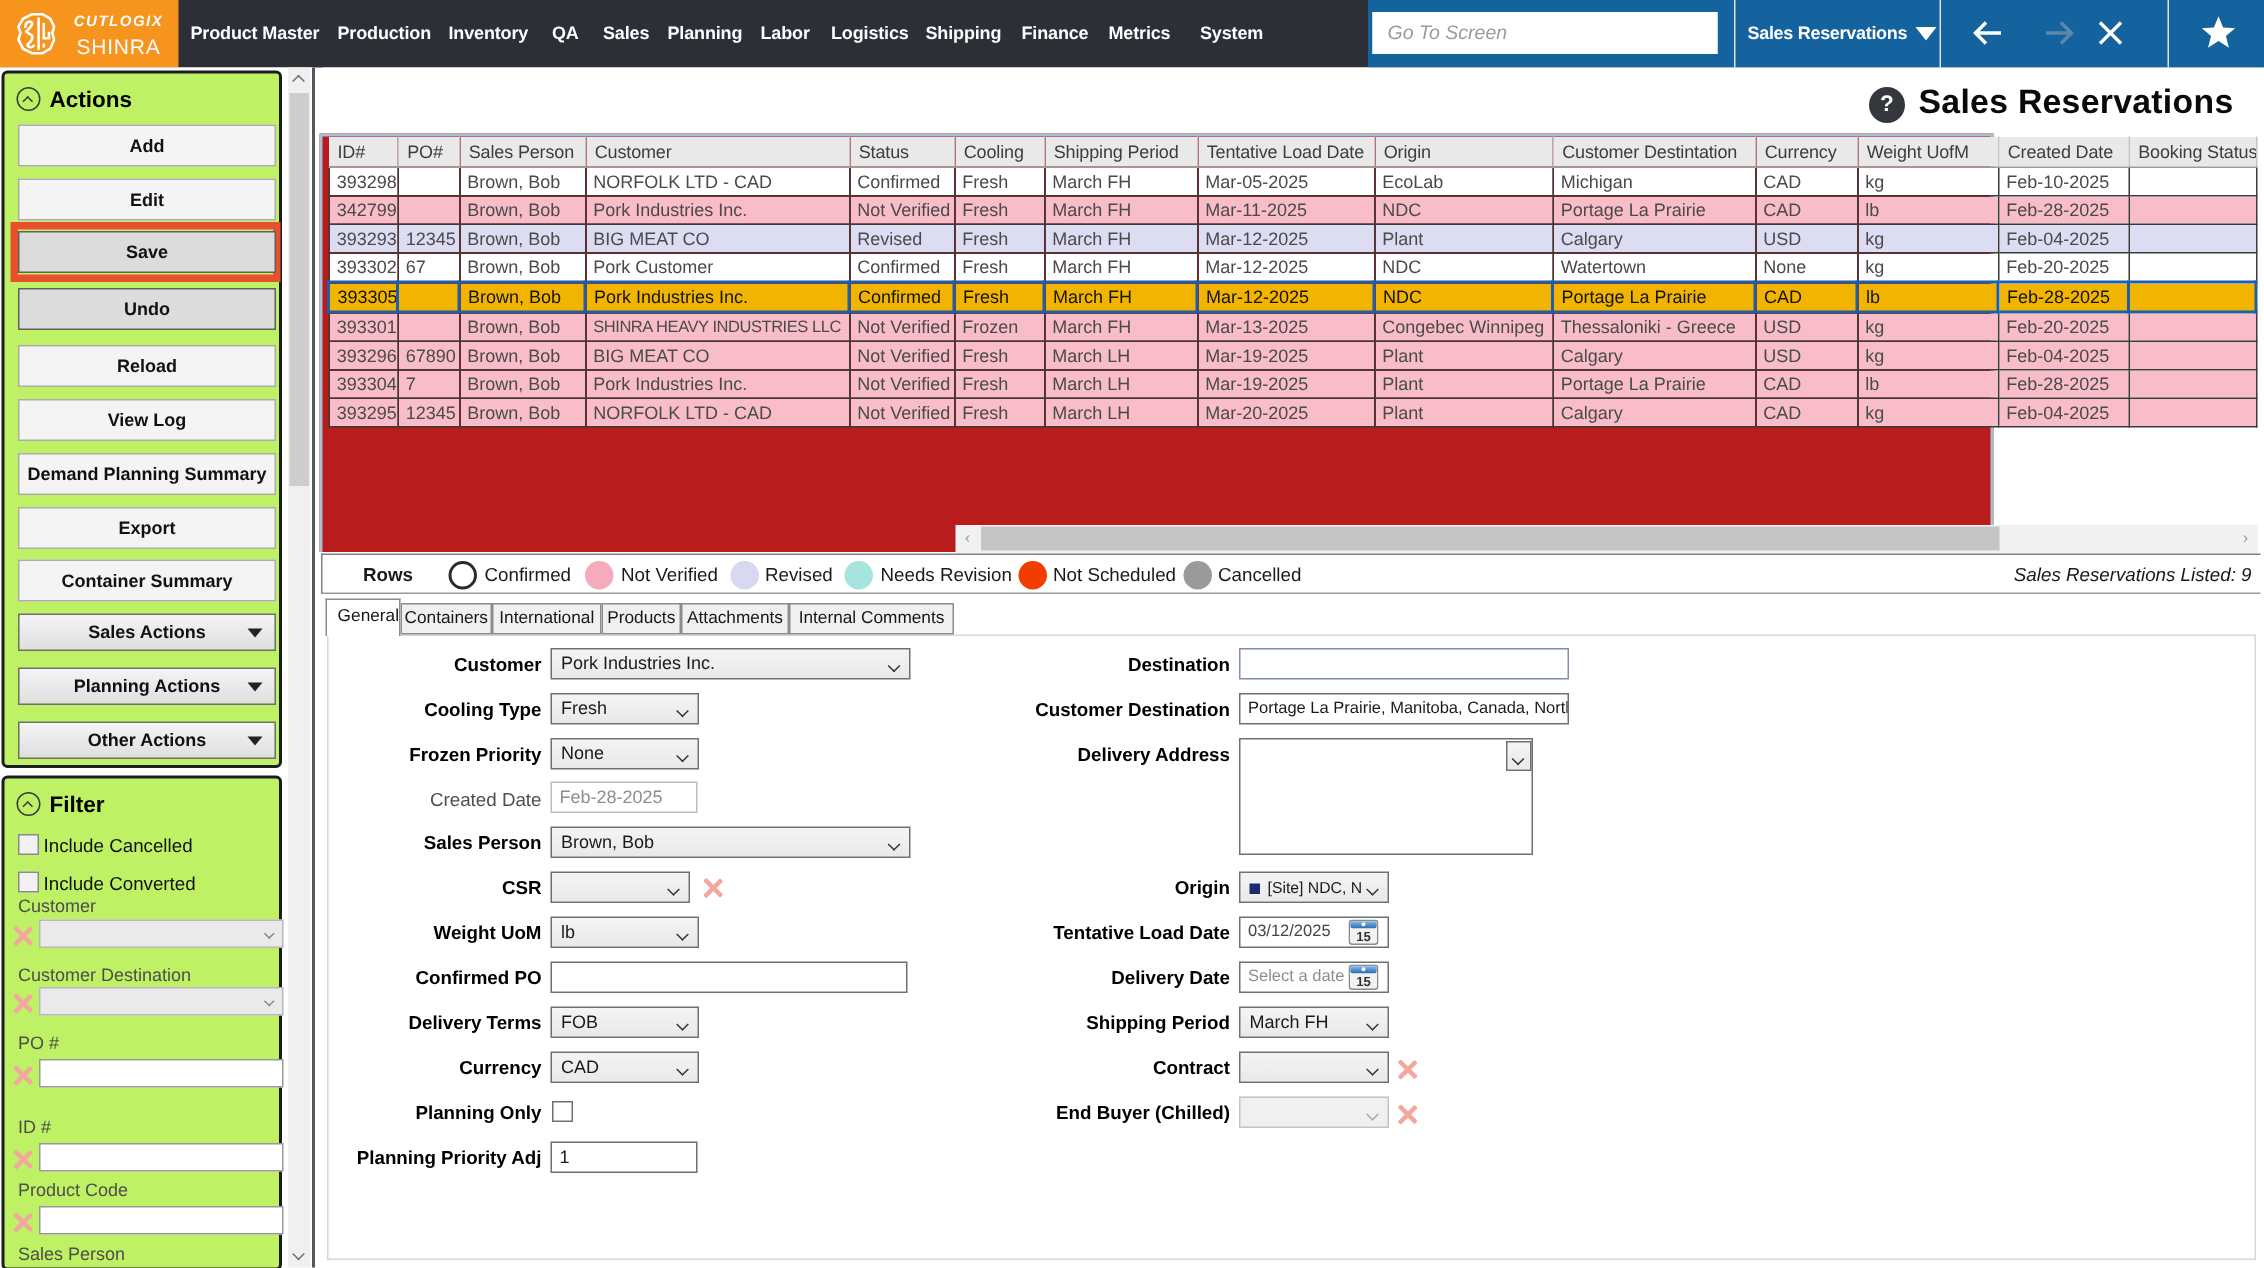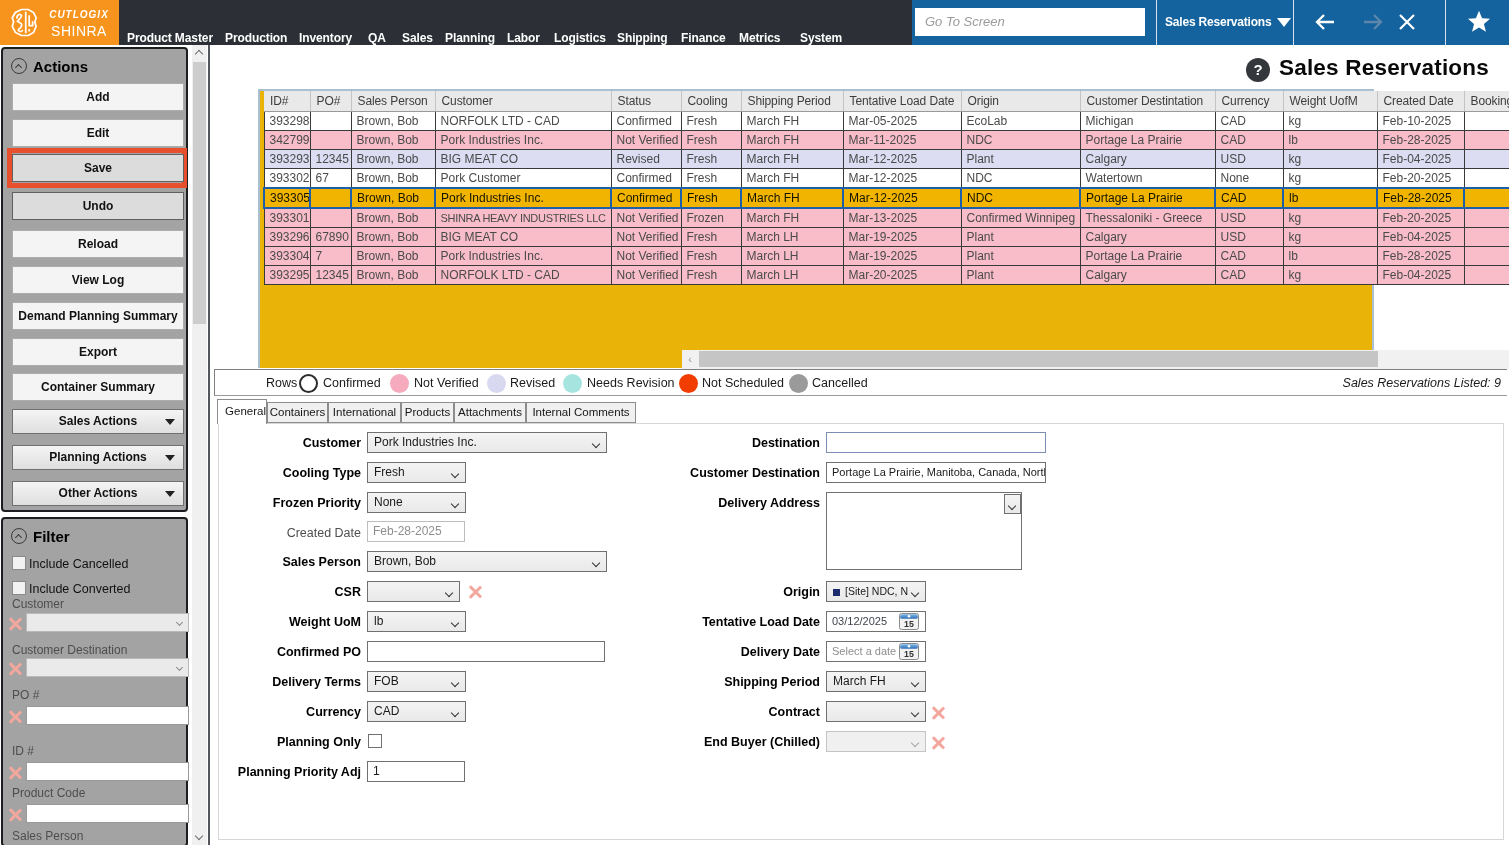--- a/index.html
+++ b/index.html
@@ -7,42 +7,42 @@
   font-family:"Liberation Sans", sans-serif; }
 .abs { position:absolute; }
 
 #topbar { position:absolute; left:0; top:0; width:1509px; height:45px; background:#2c3036; }
 #logo { position:absolute; left:0; top:0; width:119px; height:45px; background:#f7941d; }
 #logo svg { position:absolute; left:11px; top:8px; }
 #cutlogix { position:absolute; left:46px; top:9px; width:66px; text-align:center;
   font-size:10px; font-weight:bold; font-style:italic; color:#fff; letter-spacing:1px; }
 #cltest { position:absolute; left:46px; top:23px; width:66px; text-align:center;
   font-size:14px; color:#fff; letter-spacing:0.5px; }
-.mitem { position:absolute; top:16px; height:45px; line-height:45px; color:#fff;
+.mitem { position:absolute; top:0; height:45px; line-height:45px; color:#fff;
   font-size:12px; font-weight:bold; letter-spacing:-0.1px; white-space:nowrap; }
 #bluebar { position:absolute; left:912px; top:0; width:692px; height:45px; background:#15639e; }
 #goto { position:absolute; left:3px; top:8px; width:230px; height:28px; background:#fff;
   border:1px solid #fff; font-size:13px; font-style:italic; color:#9b9b9b;
   line-height:26px; padding-left:9px; }
 .bsep { position:absolute; top:0; width:1px; height:45px; background:#d7e2ec; }
 #scrname { position:absolute; left:253px; top:0; height:45px; line-height:45px;
   color:#fff; font-size:12px; font-weight:bold; letter-spacing:-0.2px; }
 .dtri { position:absolute; left:365px; top:18px; width:0; height:0;
   border-left:7px solid transparent; border-right:7px solid transparent;
   border-top:9px solid #fff; }
 
 #sidebar { position:absolute; left:0; top:45px; width:210px; height:800px; background:#fff;
   border-right:2px solid #53565b; }
 #sscroll { position:absolute; left:192px; top:0; width:15px; height:800px; background:#f0f0f0; }
 #sthumb { position:absolute; left:1px; top:17px; width:13px; height:262px; background:#cdcdcd; }
 .sarr { position:absolute; left:4px; width:6px; height:6px; }
 .sarr.up { border-left:1.5px solid #6e6e6e; border-top:1.5px solid #6e6e6e; transform:rotate(45deg); }
 .sarr.dn { border-right:1.5px solid #6e6e6e; border-bottom:1.5px solid #6e6e6e; transform:rotate(45deg); }
 .panel { position:absolute; left:1px; width:187px; border:2px solid #1b1d21;
-  border-radius:4px; background:#a3a3a3; }
+  border-radius:4px; background:#bef264; }
 .phead { position:absolute; left:8px; top:8px; }
 .pcirc { position:absolute; left:0; top:1px; width:16px; height:16px; border:1.5px solid #3a3a3a;
   border-radius:50%; }
 .pchev { position:absolute; left:4.1px; top:6.4px; width:5px; height:5px;
   border-left:1.5px solid #3a3a3a; border-top:1.5px solid #3a3a3a; transform:rotate(45deg); }
 .ptitle { position:absolute; left:22px; top:1px; font-size:15px; font-weight:bold; color:#000;
   white-space:nowrap; }
 .sbtn { position:absolute; left:9px; width:172px; height:28px; background:#f4f4f4;
   border:1px solid #acacac; font-size:12px; font-weight:bold; color:#111;
   text-align:center; line-height:26px; }
@@ -73,21 +73,21 @@
   border-left:1px solid #888; border-bottom:1px solid #888; transform:rotate(-45deg); }
 
 #content { position:absolute; left:215px; top:45px; width:1294px; height:800px; background:#fff; }
 #qcirc { position:absolute; left:1031px; top:13px; width:24px; height:24px; background:#34373c;
   border-radius:50%; color:#fff; font-size:15px; font-weight:bold; text-align:center;
   line-height:24px; }
 #title { position:absolute; left:1064px; top:10px; font-size:22.5px; font-weight:bold;
   color:#0a0a0a; letter-spacing:0.2px; }
 
 #gridwrap { position:absolute; left:-2px; top:44px; width:1116px; height:279px;
-  border:2px solid #a9bfd2; border-bottom:none; background:#eab308;margin-left:45px; }
+  border:2px solid #a9bfd2; border-bottom:none; background:#b91c1c; }
 #tbl { border-collapse:collapse; table-layout:fixed; position:absolute; left:3px; top:0; width:1286px; }
 #tbl th { background:#e9e9e9; border-right:1px solid #c3c3c3; border-bottom:1px solid #9a9a9a;
   border-top:none; font-size:12px; font-weight:normal; color:#3d3d3d; text-align:left;
   letter-spacing:-0.1px; padding:0 0 0 6px; height:20px; white-space:nowrap; overflow:hidden; }
 #tbl td { border:1px solid #3a3a3a; font-size:12px; color:#4a4a4a; padding:0 0 0 5px;
   height:18px; line-height:18px; white-space:nowrap; overflow:hidden; }
 #tbl tr.sel td { background:#f1b400; border:2px solid #1d5fa8; color:#141400; }
 
 #hsb { position:absolute; left:422px; top:259px; width:868px; height:19px; background:#f1f1f1; }
 #hsbthumb { position:absolute; left:17px; top:1px; width:679px; height:16px; background:#c5c5c5; }
@@ -345,21 +345,21 @@
           </tr>
       <tr style="background:#f8bdc9">
             <td>393301</td>
             <td></td>
             <td>Brown, Bob</td>
             <td style="font-size:11px;letter-spacing:-0.3px">SHINRA HEAVY INDUSTRIES LLC</td>
             <td>Not Verified</td>
             <td>Frozen</td>
             <td>March FH</td>
             <td>Mar-13-2025</td>
-            <td>Confirmed Winnipeg</td>
+            <td>Congebec Winnipeg</td>
             <td>Thessaloniki - Greece</td>
             <td>USD</td>
             <td>kg</td>
             <td>Feb-20-2025</td>
             <td></td>
           </tr>
       <tr style="background:#f8bdc9">
             <td>393296</td>
             <td>67890</td>
             <td>Brown, Bob</td>
@@ -410,21 +410,21 @@
     </tbody>
       </table>
     <div id="hsb">
       <span class="hsbarr" style="left:0">‹</span>
       <div id="hsbthumb"></div>
       <span class="hsbarr" style="right:0">›</span>
     </div>
   </div>
 
   <div id="legend">
-    <span class="llab" style="left:51px;font-weight:normal">Rows</span>
+    <span class="llab" style="left:27px;font-weight:bold">Rows</span>
     <span class="ldot" style="left:84px;background:#fff;border:2px solid #2b2b2b"></span>
     <span class="llab" style="left:108px">Confirmed</span>
     <span class="ldot" style="left:175px;background:#f6abbc"></span>
     <span class="llab" style="left:199px">Not Verified</span>
     <span class="ldot" style="left:272px;background:#d8d8f0"></span>
     <span class="llab" style="left:295px">Revised</span>
     <span class="ldot" style="left:348px;background:#a6e4e0"></span>
     <span class="llab" style="left:372px">Needs Revision</span>
     <span class="ldot" style="left:464px;background:#f23d00"></span>
     <span class="llab" style="left:487px">Not Scheduled</span>

